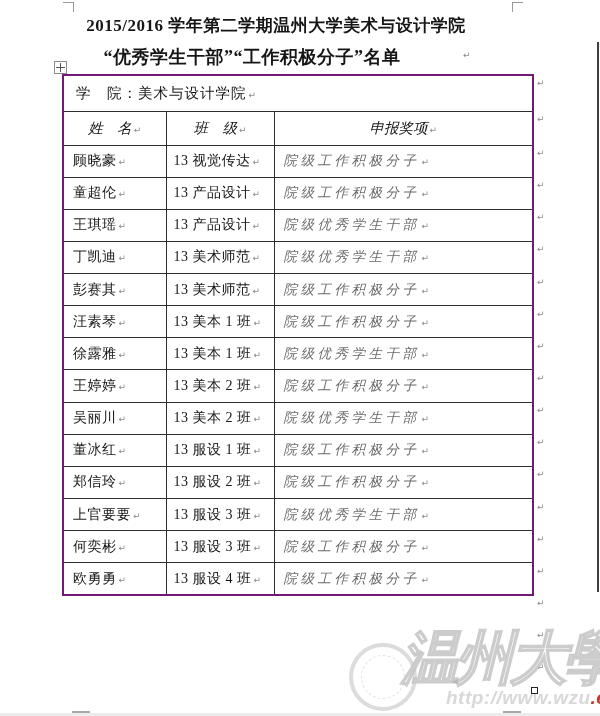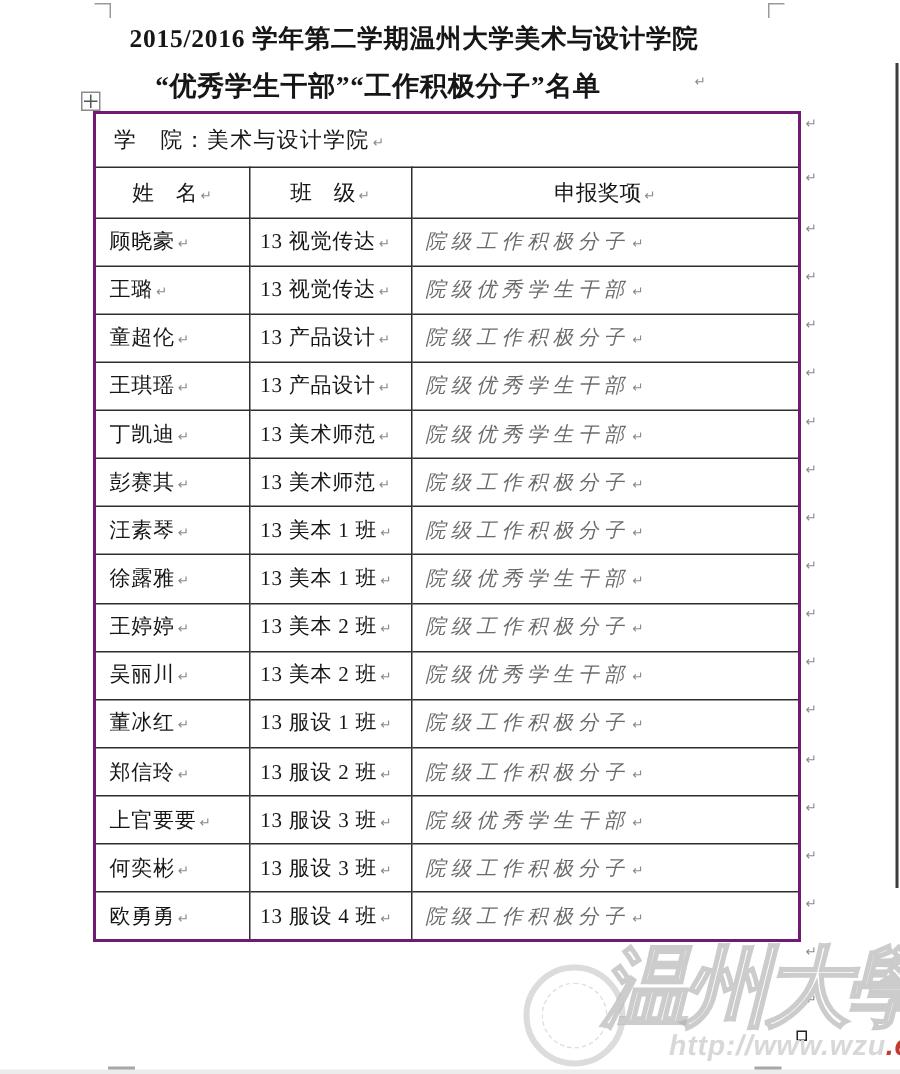--- a/index.html
+++ b/index.html
@@ -48,21 +48,21 @@
   }
   table.doc-table td, table.doc-table th {
     border:1px solid #2e2e2e; padding:0 0 0 9px; text-align:left;
     font-weight:normal; overflow:hidden; white-space:nowrap;
   }
   table.doc-table { border:2px solid #701a75; }
   .col-name  { width:103px; }
   .col-class { width:108px; }
   .col-award { width:259px; }
   tr.college-row td { height:36px; font-size:14.5px; letter-spacing:1px; padding-left:12px; }
-  tr.header-row th { height:34px; text-align:center; font-size:14.5px; padding:0; }
+  tr.header-row th { height:34px; text-align:center; font-size:14.5px; padding:0;font-style:italic; }
   tr.data-row td { height:32.15px; font-size:14px; letter-spacing:0.5px; }
   tr.data-row td.cell-class { padding-left:7px; }
   .award-text {
     font-style:italic; color:#6b6b6b; font-size:13.5px; letter-spacing:3.5px;font-family:Liberation Serif, serif;
   }
 
   
   .row-end-marks { position:absolute; left:537px; top:74px; width:14px; }
   .row-end-marks .omark { position:relative; }
   .row-end-marks .pmark { position:absolute; left:0; top:4px; margin:0; }
@@ -132,25 +132,20 @@
         <th><span>班　级</span><span class="pmark">↵</span></th>
         <th><span>申报奖项</span><span class="pmark">↵</span></th>
       </tr>
 
     <tr class="data-row">
       <td class="cell-name"><span class="txt name">顾晓豪</span><span class="pmark">↵</span></td>
       <td class="cell-class"><span class="txt cls">13 视觉传达</span><span class="pmark">↵</span></td>
       <td class="cell-award"><span class="txt award award-text">院级工作积极分子</span><span class="pmark">↵</span></td>
     </tr>
 
-    <tr class="data-row">
-      <td class="cell-name"><span class="txt name">王璐</span><span class="pmark">↵</span></td>
-      <td class="cell-class"><span class="txt cls">13 视觉传达</span><span class="pmark">↵</span></td>
-      <td class="cell-award"><span class="txt award award-text">院级优秀学生干部</span><span class="pmark">↵</span></td>
-    </tr>
 
     <tr class="data-row">
       <td class="cell-name"><span class="txt name">童超伦</span><span class="pmark">↵</span></td>
       <td class="cell-class"><span class="txt cls">13 产品设计</span><span class="pmark">↵</span></td>
       <td class="cell-award"><span class="txt award award-text">院级工作积极分子</span><span class="pmark">↵</span></td>
     </tr>
 
     <tr class="data-row">
       <td class="cell-name"><span class="txt name">王琪瑶</span><span class="pmark">↵</span></td>
       <td class="cell-class"><span class="txt cls">13 产品设计</span><span class="pmark">↵</span></td>

